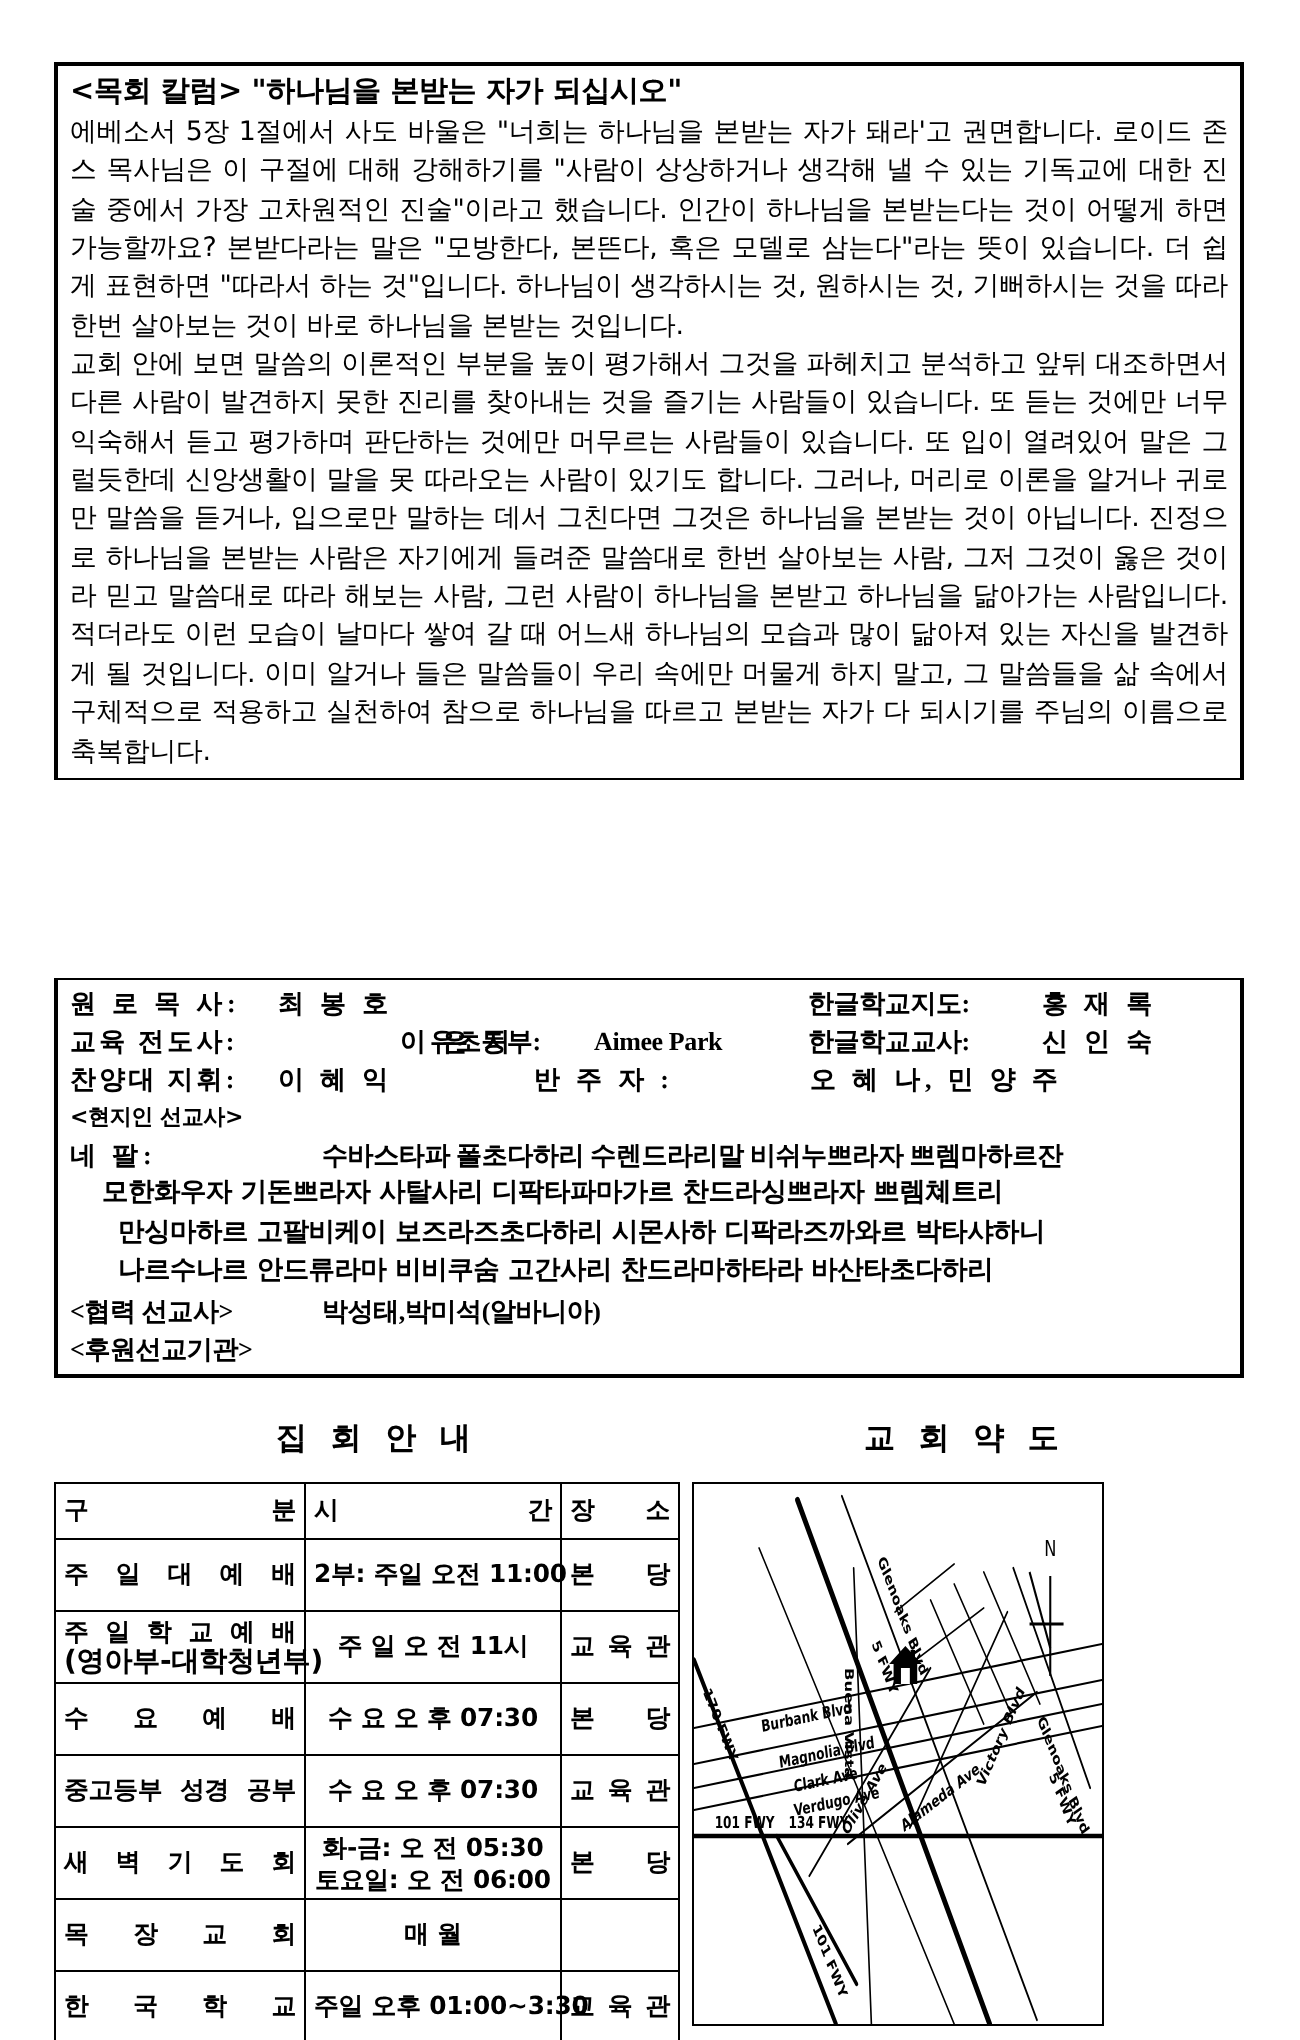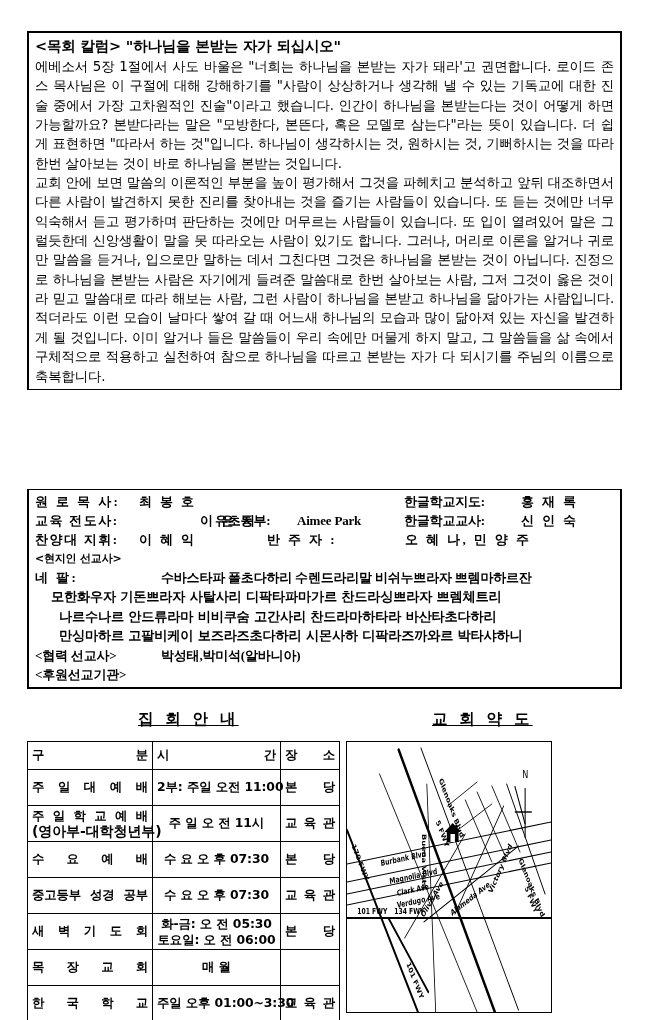--- a/index.html
+++ b/index.html
@@ -75,21 +75,20 @@
   .miss-indent1 { padding-left: 16px; }
   .miss-indent2 { padding-left: 24px; }
 
   
   .sec-head {
     position: absolute;
     font-size: 15.5px;
     font-weight: bold;
     letter-spacing: 3.2px;
     white-space: nowrap;
-    text-decoration: underline;
   }
   #head-meetings { left: 138px; top: 709px; }
   #head-map      { left: 432px; top: 709px; }
 
   
   .bottom-wrap {
     position: absolute;
     left: 27px; top: 741px;
     width: 525px; height: 272px;
     display: flex;
@@ -170,22 +169,22 @@
     </div>
 
     <div class="miss-head">&lt;현지인 선교사&gt;</div>
 
     <div class="staff-row" style="height:19.4px;">
       <span class="sp wide" style="left:0px;">네        팔:</span>
       <span class="sp" style="left:126px;">수바스타파 폴초다하리 수렌드라리말 비쉬누쁘라자   쁘렘마하르잔</span>
     </div>
 
     <div class="miss-line miss-indent1">모한화우자 기돈쁘라자 사탈사리 디팍타파마가르 찬드라싱쁘라자   쁘렘쳬트리</div>
+    <div class="miss-line miss-indent2">만싱마하르 고팔비케이 보즈라즈초다하리  시몬사하 디팍라즈까와르  박타샤하니</div>
     <div class="miss-line miss-indent2">나르수나르 안드류라마 비비쿠숨  고간사리  찬드라마하타라  바산타초다하리</div>
-    <div class="miss-line miss-indent2">만싱마하르 고팔비케이 보즈라즈초다하리  시몬사하 디팍라즈까와르  박타샤하니</div>
 
     <div class="staff-row" style="height:19.4px;">
       <span class="sp" style="left:0px;">&lt;협력 선교사&gt;</span>
       <span class="sp" style="left:126px;text-align:center;">박성태,박미석(알바니아)</span>
     </div>
 
     <div class="staff-row" style="height:19.4px;">
       <span class="sp" style="left:0px;">&lt;후원선교기관&gt;</span>
     </div>
 

